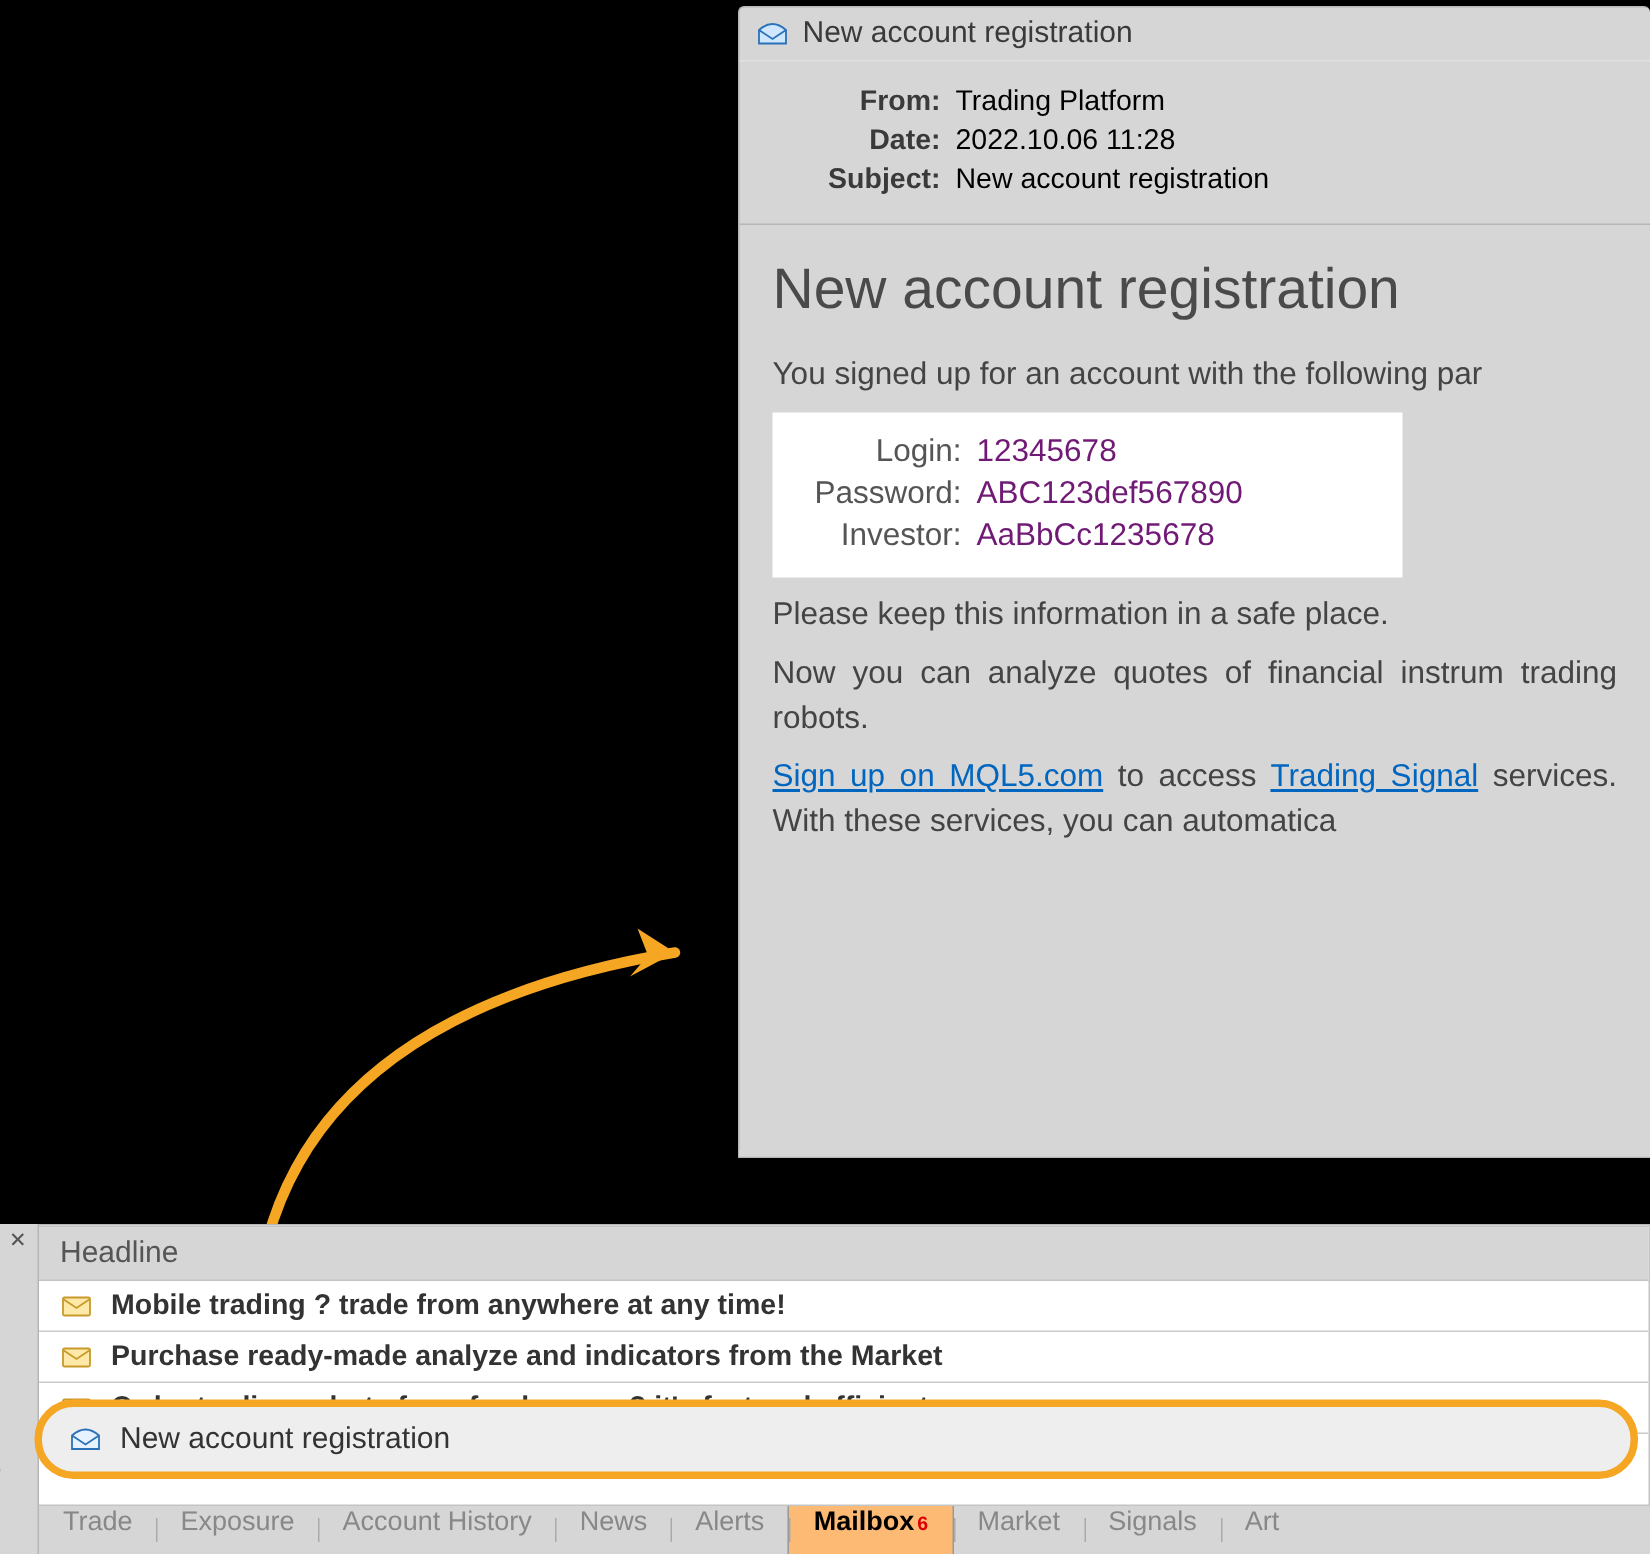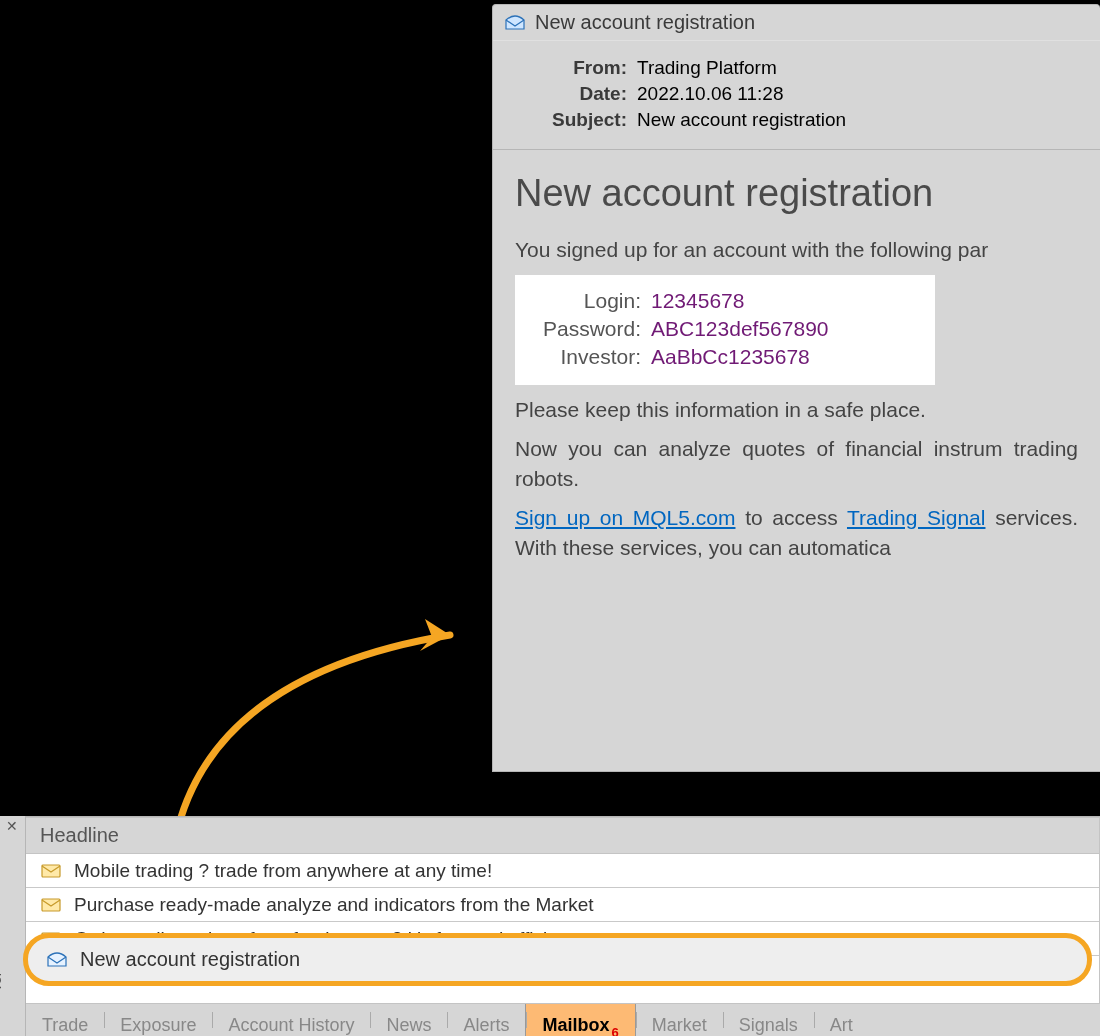--- a/index.html
+++ b/index.html
@@ -21,24 +21,24 @@
   .link{color:#0066c0;text-decoration:underline;cursor:pointer}
   .arrow-svg{position:absolute;left:150px;top:595px;width:340px;height:250px;pointer-events:none}
   .bottom-panel{position:absolute;left:0;bottom:0;width:1100px;height:220px;background:#d6d6d6;border-top:1px solid #b6b6b6}
   .bp-vtab{position:absolute;left:0;bottom:0;width:26px;height:220px;background:#d6d6d6;border-right:1px solid #b6b6b6}
   .bp-vtab span{position:absolute;bottom:44px;left:4px;transform:rotate(-90deg);transform-origin:left bottom;font-size:15px;color:#555;white-space:nowrap}
   .close-x{position:absolute;top:2px;left:6px;font-size:14px;color:#555;cursor:pointer}
   .list-area{position:absolute;left:26px;right:0;top:0;bottom:32px;background:#ffffff;border:1px solid #c4c4c4;border-left:none}
   .list-header{height:36px;display:flex;align-items:center;padding:0 14px;font-size:20px;color:#555;border-bottom:1px solid #c4c4c4;background:#d6d6d6}
   .list-body{height:calc(100% - 36px);overflow:hidden}
   .list-row{height:34px;display:flex;align-items:center;padding:0 14px;gap:12px;font-size:19px;color:#333;border-bottom:1px solid #c9c9c9}
-  .list-row.unread{font-weight:400}
+  .list-row.unread{font-weight:700}
   .selected-capsule{position:absolute;left:23px;right:8px;bottom:50px;height:53px;border:5px solid #f5a623;border-radius:26px;background:#eeeeee;display:flex;align-items:center;padding:0 18px;gap:12px;font-size:20px;color:#333;z-index:5}
   .tabs-bar{position:absolute;left:26px;right:0;bottom:0;height:32px;background:#d6d6d6;display:flex;align-items:center;font-size:18px;color:#888;overflow:hidden}
-  .tab{padding:0 16px;height:100%;display:flex;align-items:flex-end;position:relative;cursor:pointer;white-space:nowrap}
+  .tab{padding:0 16px;height:100%;display:flex;align-items:flex-start;position:relative;cursor:pointer;white-space:nowrap}
   .tab+.tab::before{content:"";position:absolute;left:0;top:8px;bottom:8px;width:1px;background:#aaa}
   .tab.active{color:#000;font-weight:600;background:#fdba74;border:1px solid #999;border-bottom:none;border-top:none;padding-top:0}
   .badge{color:#d00;font-weight:700;font-size:13px;margin-left:2px;position:relative;top:4px}
   svg.envelope{flex:none}
 </style>
 </head>
 <body>
 
 <div class="mail-window">
   <div class="mail-titlebar">

